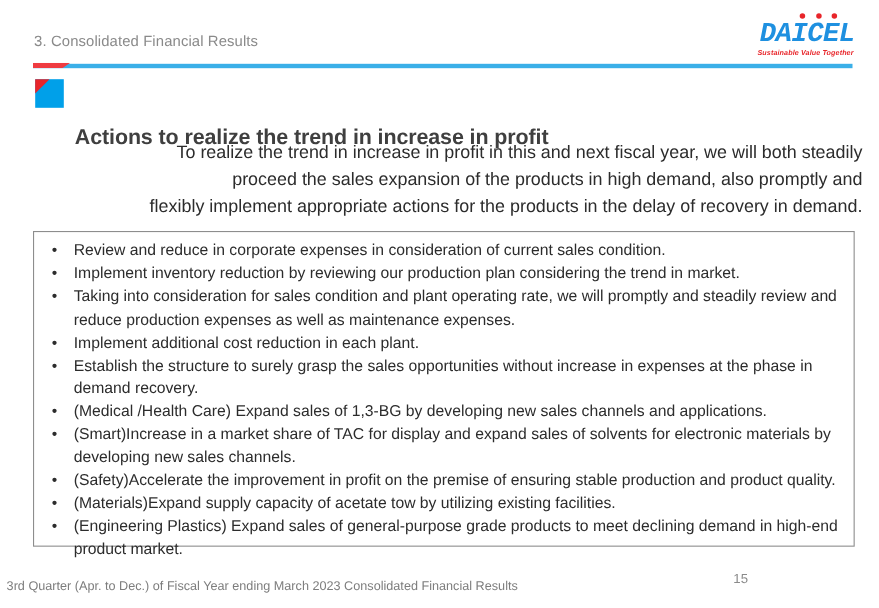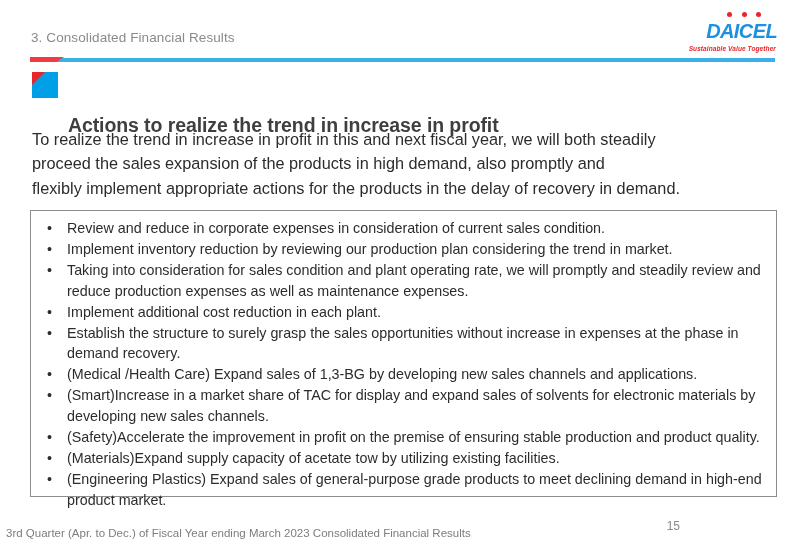--- a/index.html
+++ b/index.html
@@ -55,27 +55,27 @@
     display: block;
     width: 5px;
     height: 5px;
     border-radius: 50%;
     background: #e8252a;
   }
   .brand-name {
     position: absolute;
     right: 0;
     top: 5px;
-    font-size: 20px;
+    font-size: 25px;
     line-height: 28px;
     font-weight: bold;
     font-style: italic;
     color: #1e90e0;
     letter-spacing: -0.6px;
-    font-family: Liberation Sans, sans-serif;
+    font-family: Liberation Mono, monospace;
     white-space: nowrap;
   }
   .brand-tagline {
     position: absolute;
     right: 1px;
     top: 33px;
     font-size: 6.5px;
     font-style: italic;
     font-weight: bold;
     color: #e8252a;
@@ -149,20 +149,21 @@
     left: 32px;
     top: 127px;
     width: 752px;
     font-size: 16.3px;
     line-height: 24.3px;
     color: #2c2c2c;
   }
   .lead-paragraph p {
     margin: 0;
     white-space: nowrap;
+    text-align: right;
   }
 
   
   .bullet-box {
     position: absolute;
     left: 30px;
     top: 210px;
     width: 747px;
     height: 287px;
     border: 1px solid #8d8d8d;

